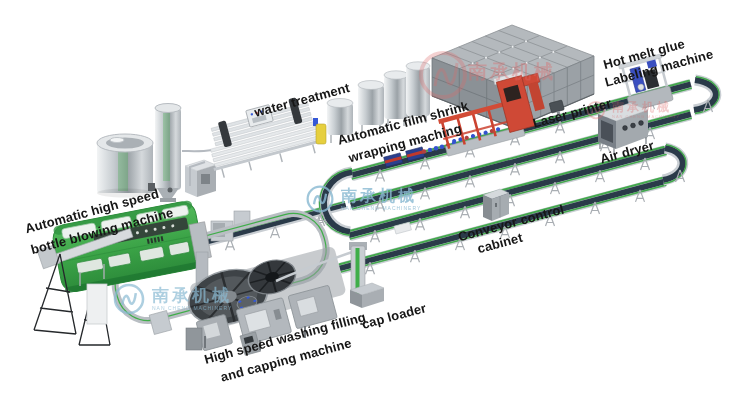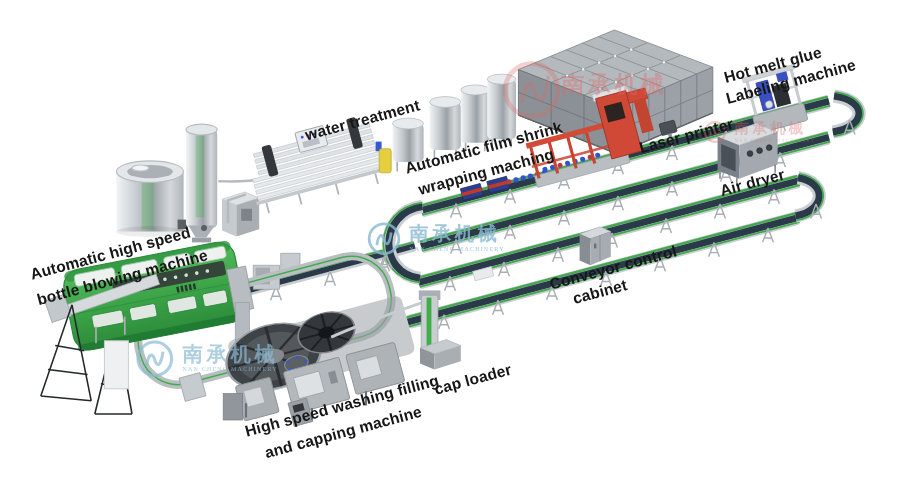--- a/index.html
+++ b/index.html
@@ -4,21 +4,21 @@
 <style>
   html,body{margin:0;padding:0;background:#fff;}
   #stage{position:relative;width:750px;height:400px;background:#ffffff;overflow:hidden;
          font-family:"Liberation Sans",sans-serif;}
   #scene-svg{position:absolute;left:0;top:0;}
   .lbl{position:absolute;transform:translate(-50%,-50%) rotate(-15deg);
        font:600 13px "Liberation Sans",sans-serif;color:#161616;white-space:nowrap;letter-spacing:.1px;}
   .wm{position:absolute;display:flex;align-items:center;gap:6px;pointer-events:none;}
   .wm-blue{color:rgba(138,186,210,.82);}
   .wm-red{color:rgba(222,105,105,.38);}
-  .wmtx{display:flex;flex-direction:column;line-height:1;font-family:Liberation Serif, serif;}
+  .wmtx{display:flex;flex-direction:column;line-height:1;}
   .wmcn{font-weight:700;letter-spacing:3px;}
   .wmen{letter-spacing:1px;margin-top:2px;}
 </style>
 </head>
 <body>
 
 <div id="stage">
 
 <svg id="scene-svg" width="750" height="400" viewBox="0 0 750 400">
   <defs>

